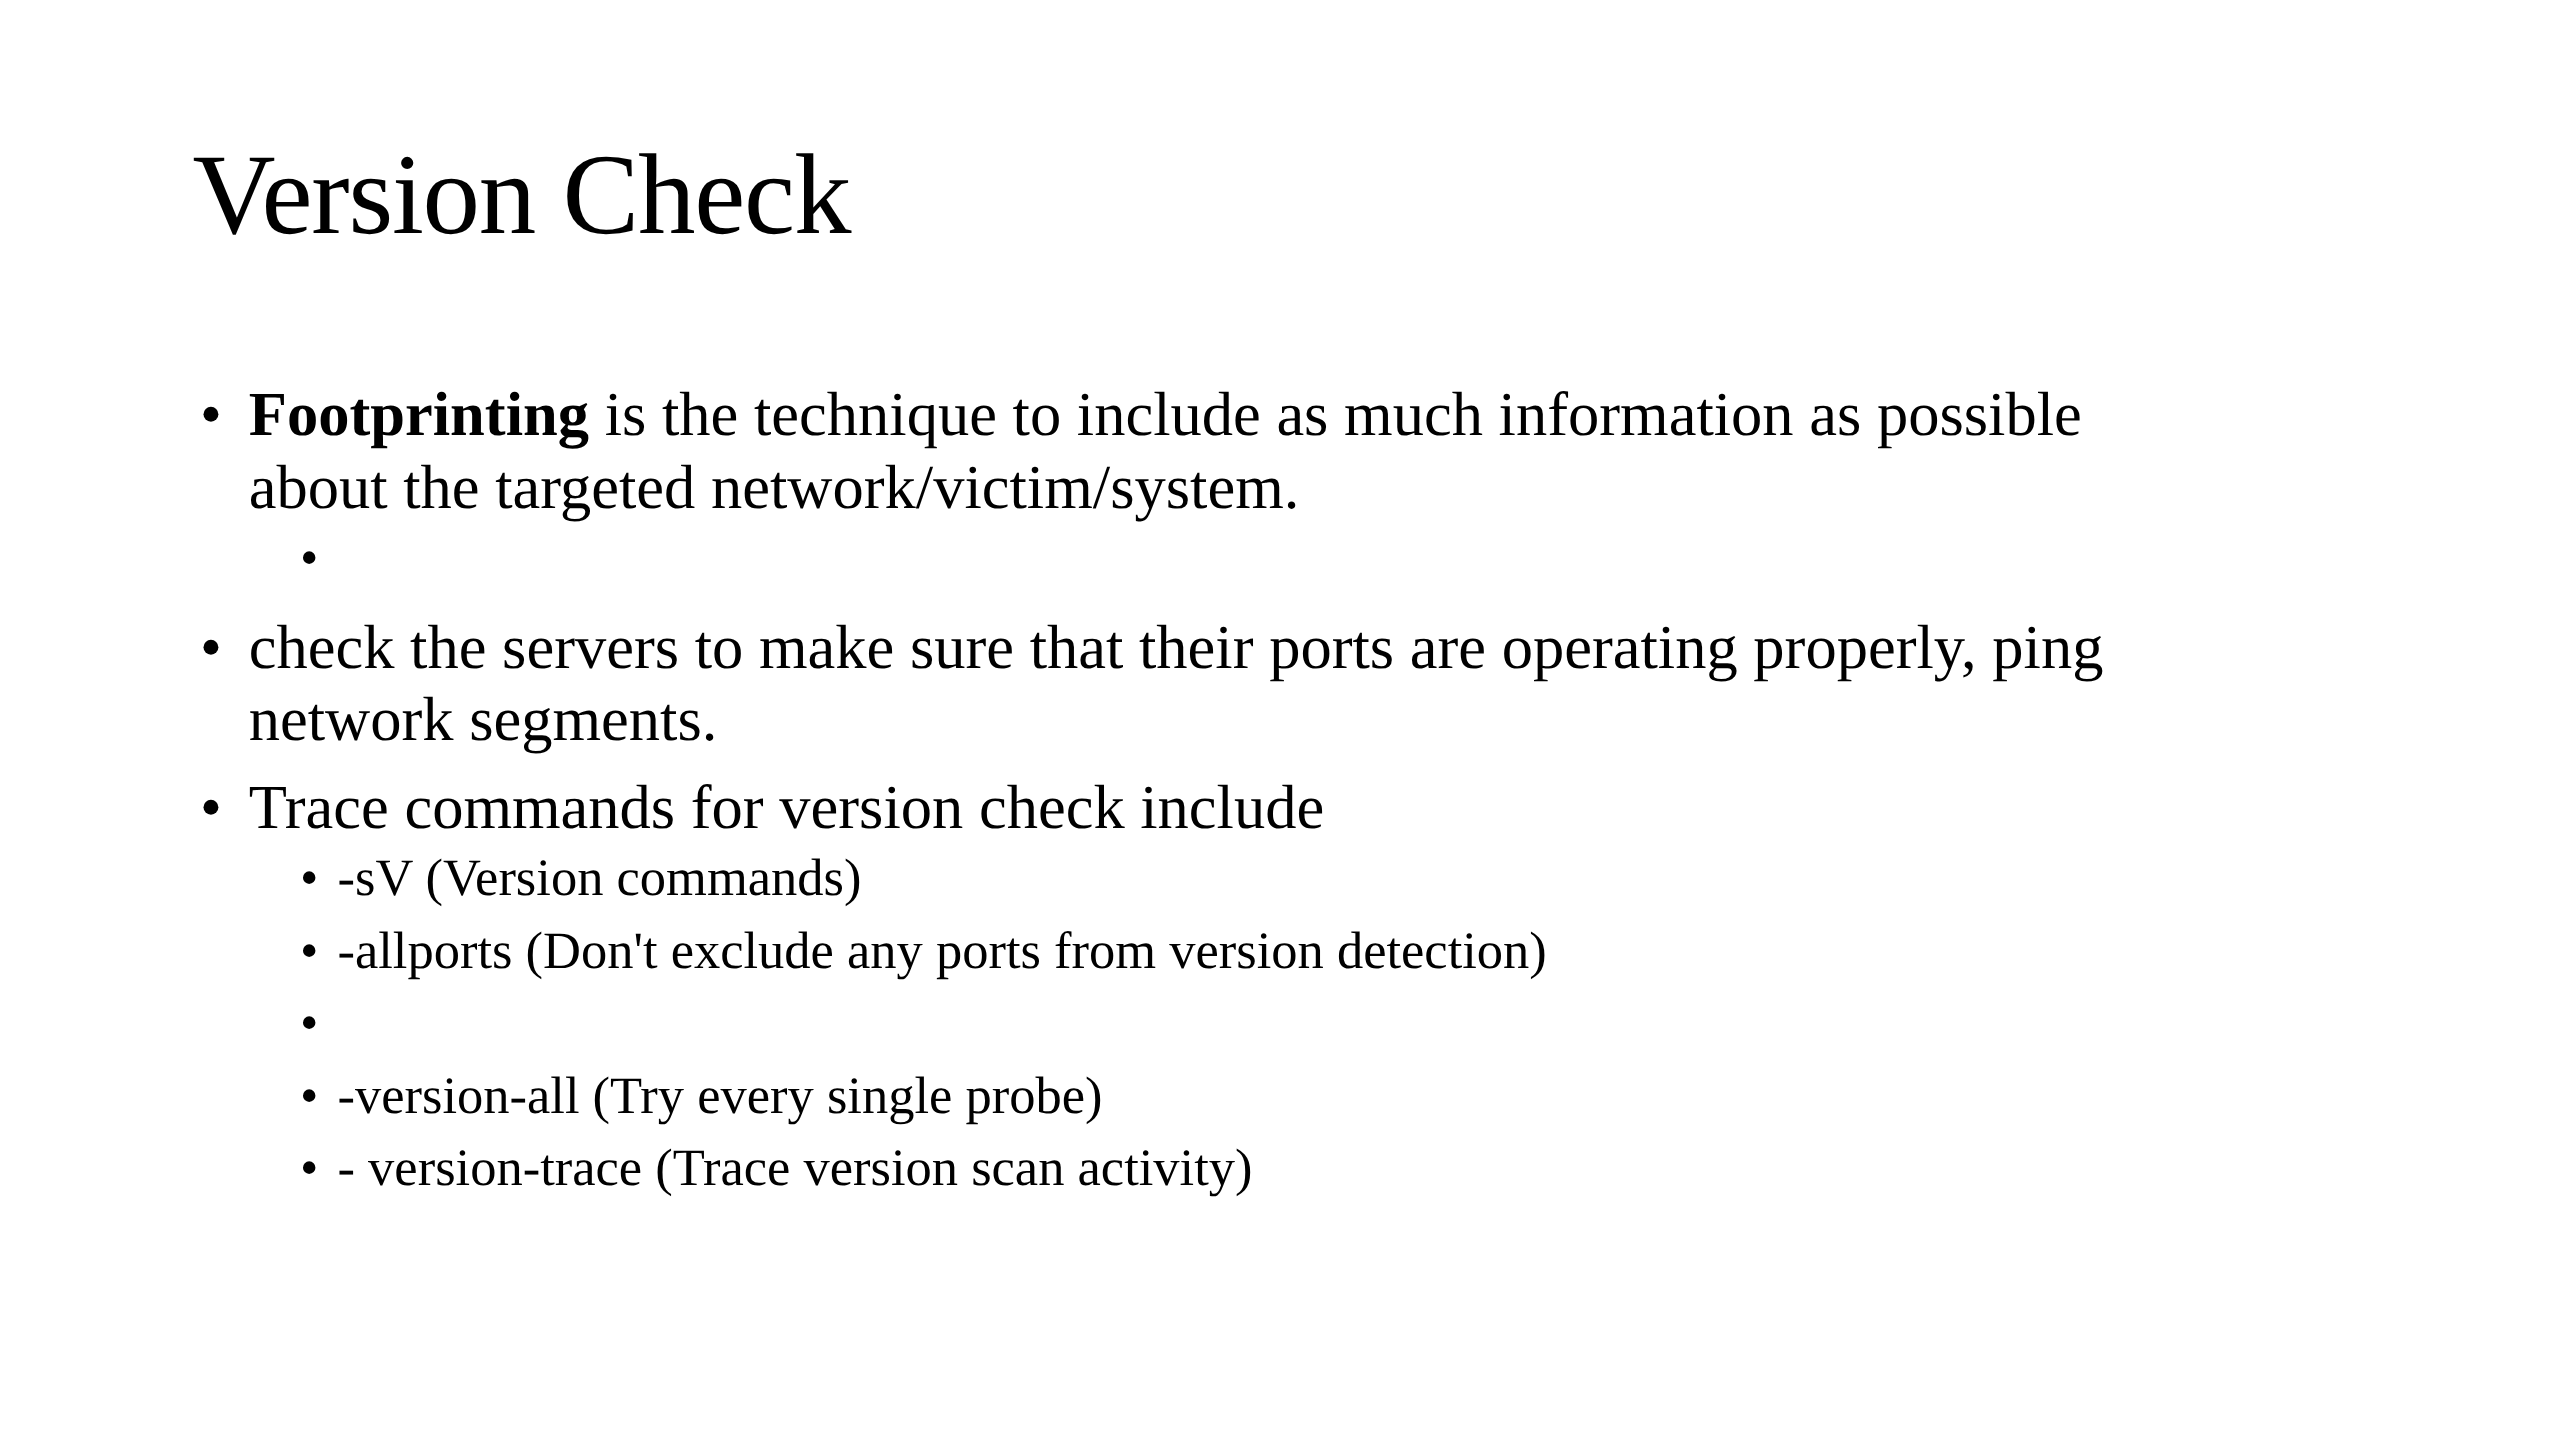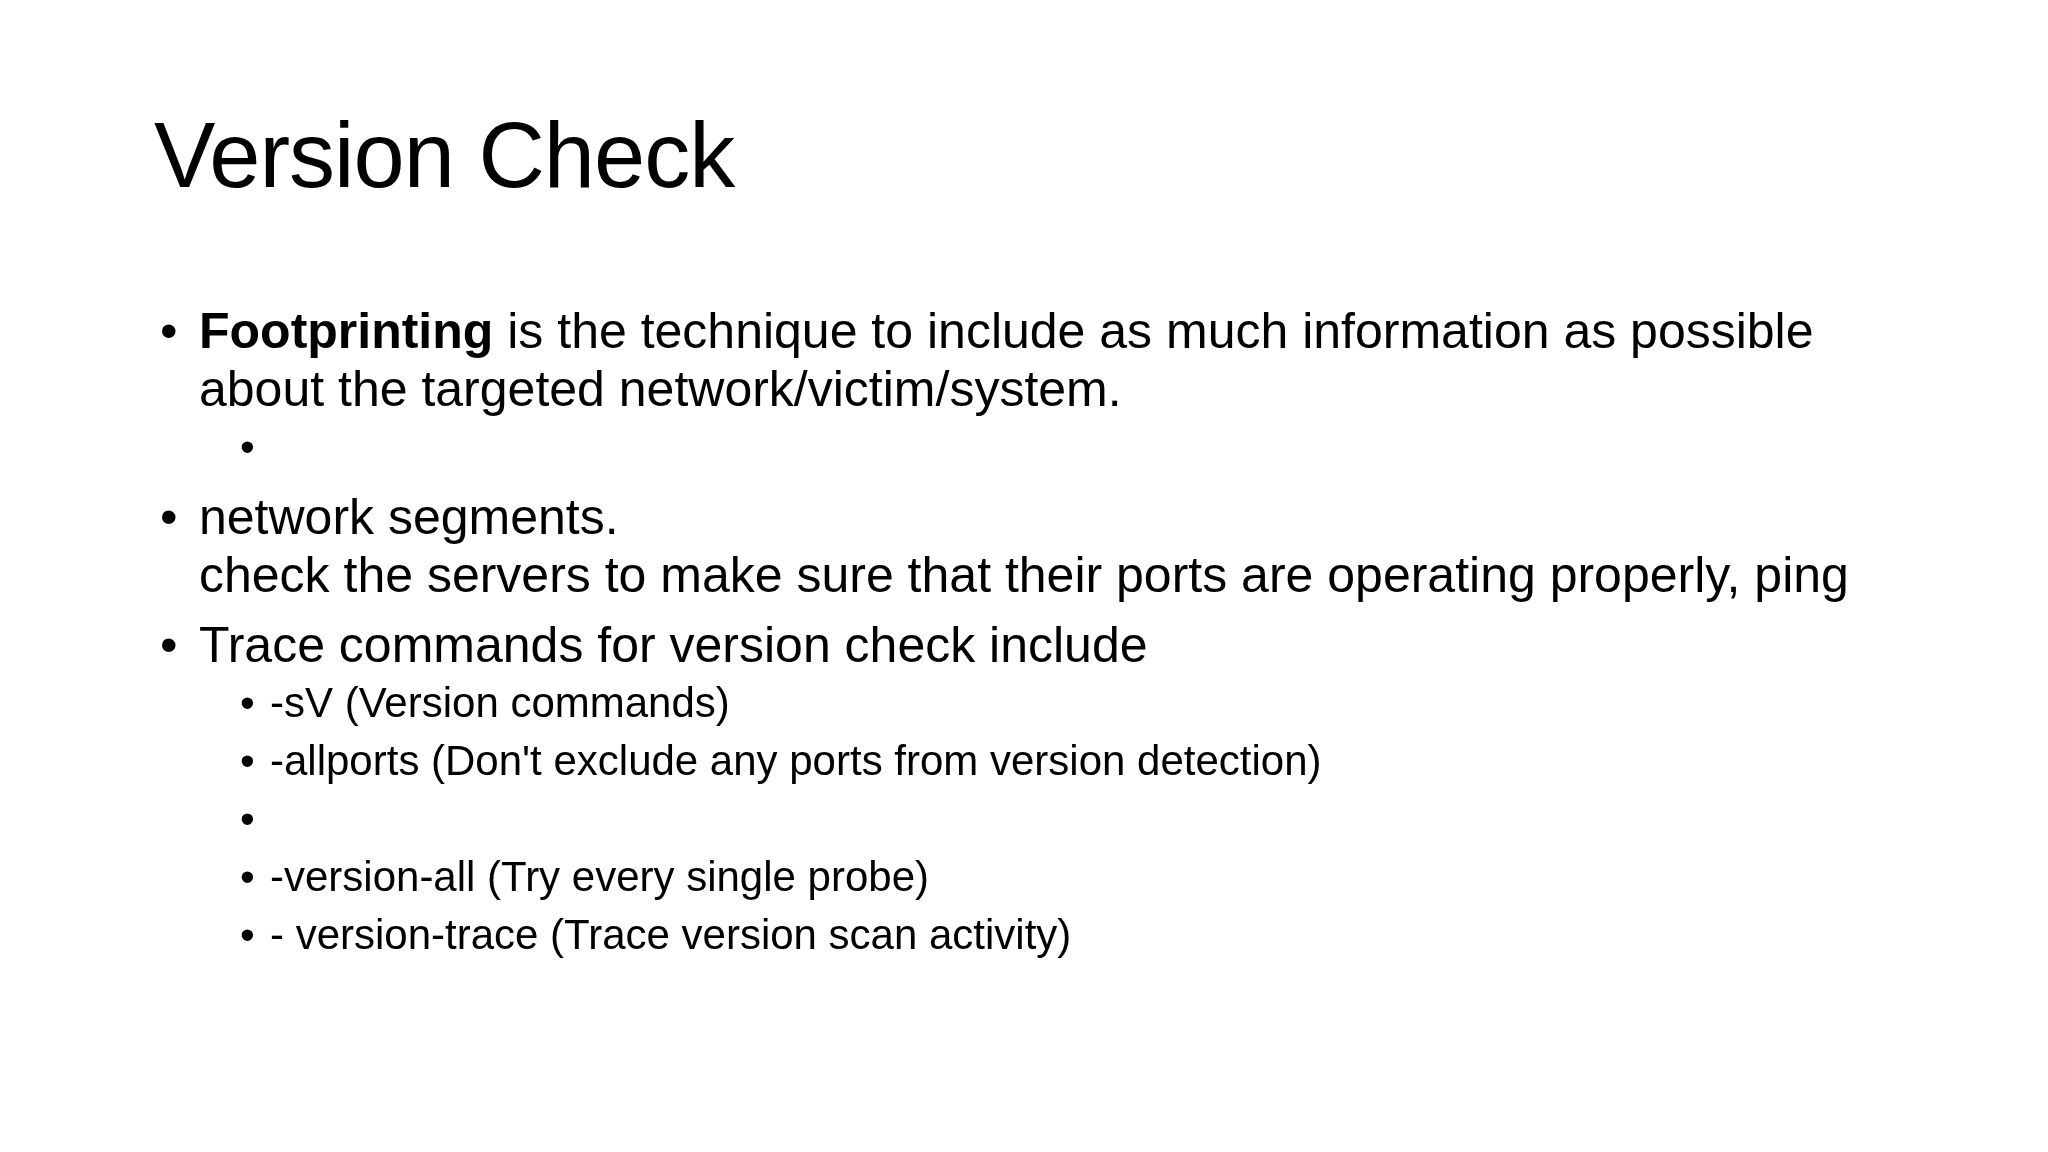--- a/index.html
+++ b/index.html
@@ -6,21 +6,21 @@
     margin: 0;
     padding: 0;
     background: #ffffff;
   }
   .slide {
     position: relative;
     width: 2048px;
     height: 1152px;
     background: #ffffff;
     color: #000000;
-    font-family: Liberation Sans, sans-serif;
+    font-family: Liberation Serif, serif;
     overflow: hidden;
   }
   .title {
     position: absolute;
     left: 154px;
     top: 104px;
     margin: 0;
     font-size: 92px;
     font-weight: 400;
     letter-spacing: -1px;
@@ -76,22 +76,22 @@
           <div class="line"><span class="seg-bold">Footprinting</span><span> is the technique to include as much information as possible</span></div>
           <div class="line"><span>about the targeted network/victim/system.</span></div>
         </div>
       </div>
       <div class="bullet l2">
         <span class="dot">•</span>
       </div>
       <div class="bullet l1">
         <span class="dot">•</span>
         <div class="text">
+          <div class="line"><span>check the servers to make sure that their ports are operating properly, ping</span></div>
           <div class="line"><span>network segments.</span></div>
-          <div class="line"><span>check the servers to make sure that their ports are operating properly, ping</span></div>
         </div>
       </div>
       <div class="bullet l1">
         <span class="dot">•</span>
         <div class="text">
           <div class="line"><span>Trace commands for version check include</span></div>
         </div>
       </div>
       <div class="bullet l2">
         <span class="dot">•</span>

